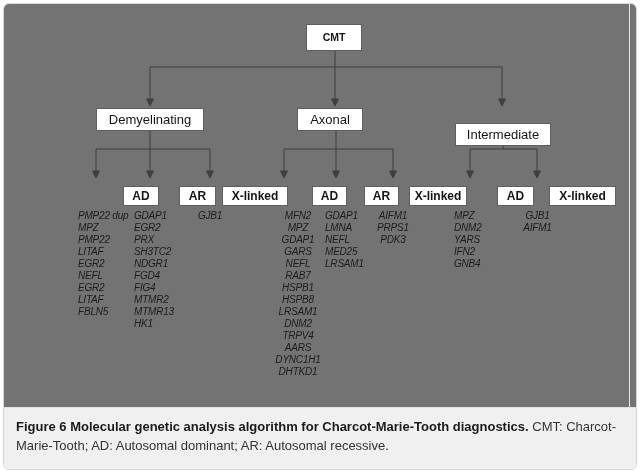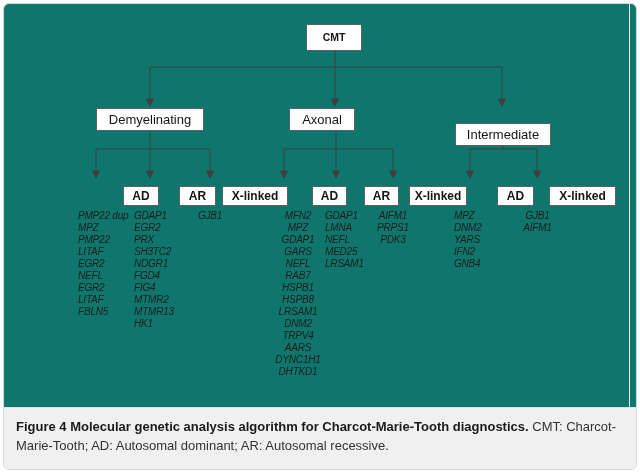--- a/index.html
+++ b/index.html
@@ -14,21 +14,21 @@
     border: 1px solid #d8d8d8;
     border-radius: 6px;
     overflow: hidden;
     font-family: "Liberation Sans", sans-serif;
   }
 
   .figure-area {
     position: relative;
     width: 100%;
     height: 403px;
-    background: #0f766e;
+    background: #737373;
   }
 
   .fig-right-line {
     position: absolute;
     left: 625px; top: 0; bottom: 0;
     width: 1px;
     background: #e9e9e9;
   }
 
   .connectors {
@@ -123,21 +123,21 @@
         <line x1="466" y1="145" x2="466" y2="167"></line>
         <polygon points="462.5,167 469.5,167 466,174"></polygon>
         <line x1="533" y1="145" x2="533" y2="167"></line>
         <polygon points="529.5,167 536.5,167 533,174"></polygon>
       </g>
     </svg>
 
     <div class="node root" style="left:302px; top:20px; width:56px; height:27px;">CMT</div>
 
     <div class="node level2" style="left:92px; top:104px; width:108px; height:23px;">Demyelinating</div>
-    <div class="node level2" style="left:285px; top:104px; width:66px; height:23px;">Axonal</div>
+    <div class="node level2" style="left:293px; top:104px; width:66px; height:23px;">Axonal</div>
     <div class="node level2" style="left:451px; top:104px; width:96px; height:23px;margin-top:15px;">Intermediate</div>
 
     <div class="node level3" style="left:74px; top:182px; width:36px; height:20px;">AD</div>
     <div class="node level3" style="left:130px; top:182px; width:37px; height:20px;">AR</div>
     <div class="node level3" style="left:173px; top:182px; width:66px; height:20px;">X-linked</div>
 
     <div class="node level3" style="left:263px; top:182px; width:35px; height:20px;">AD</div>
     <div class="node level3" style="left:315px; top:182px; width:35px; height:20px;">AR</div>
     <div class="node level3" style="left:360px; top:182px; width:58px; height:20px;">X-linked</div>
 
@@ -193,16 +193,16 @@
 YARS
 IFN2
 GNB4</div>
     <div class="gene-col" style="left:500px; width:67px; text-align:center;">GJB1
 AIFM1</div>
 
     <div class="fig-right-line"></div>
   </div>
 
   <div class="caption-area">
-    <span class="caption-bold">Figure 4 Molecular genetic analysis algorithm for Charcot-Marie-Tooth diagnostics.</span>
+    <span class="caption-bold">Figure 6 Molecular genetic analysis algorithm for Charcot-Marie-Tooth diagnostics.</span>
     <span>CMT: Charcot-Marie-Tooth; AD: Autosomal dominant; AR: Autosomal recessive.</span>
   </div>
 </div>
 
 </body></html>

